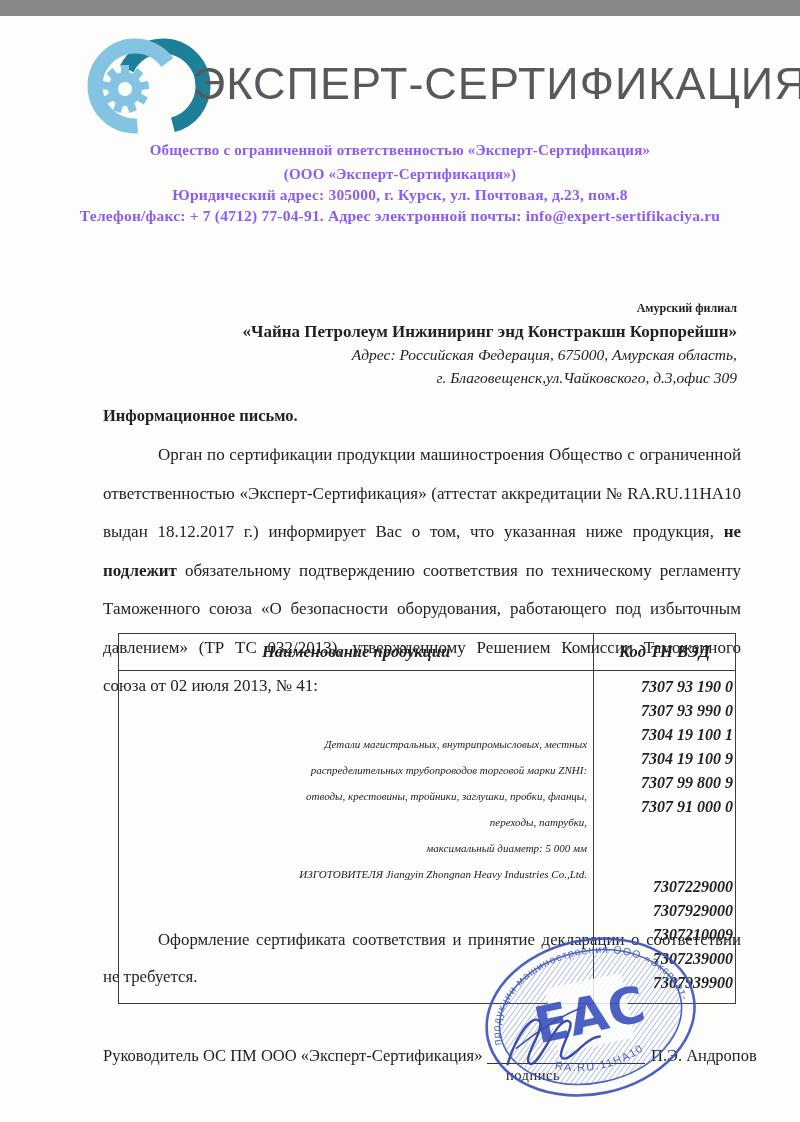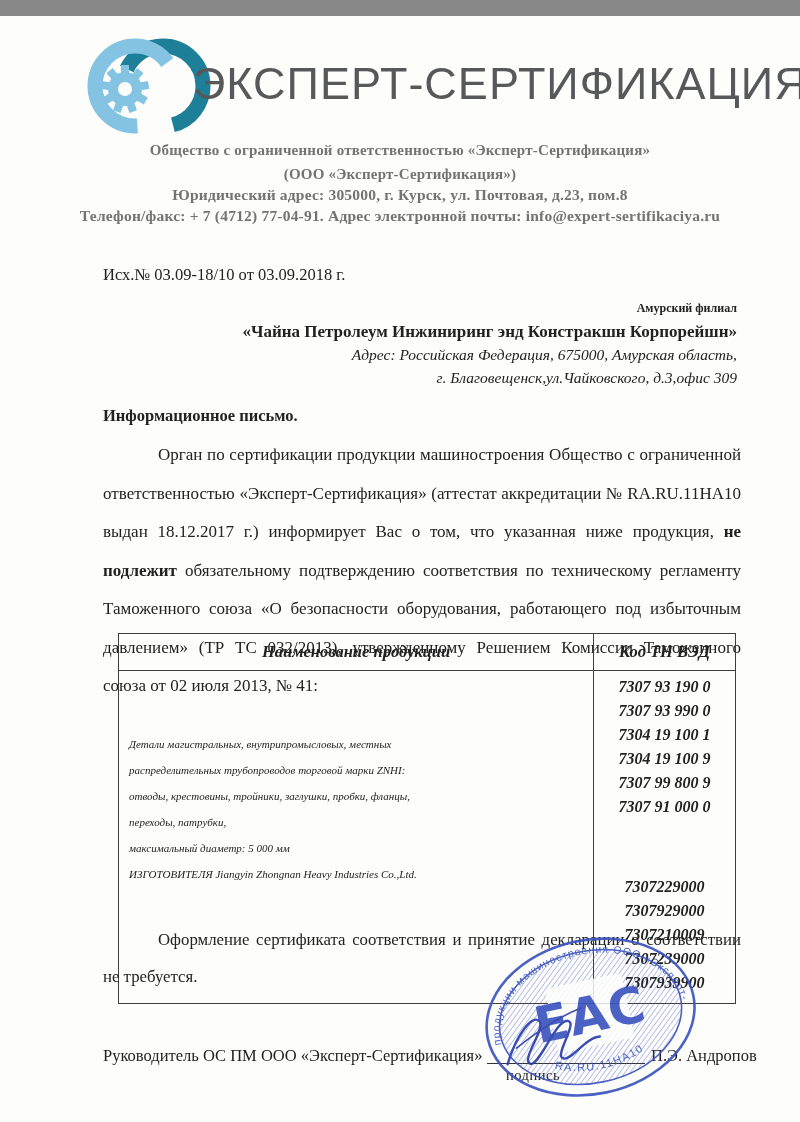--- a/index.html
+++ b/index.html
@@ -10,21 +10,21 @@
   }
   
   .logo-row{position:absolute;left:85px;top:14px;width:660px;height:110px;}
   .logo-icon{position:absolute;left:0;top:2px;}
   .logo-title{
     position:absolute;left:108px;top:28px;width:552px;
     font-family:"Liberation Sans", sans-serif;font-size:45px;font-weight:300;
     color:#57585a;letter-spacing:1px;white-space:nowrap;
   }
   .lh-line{position:absolute;left:0;width:800px;text-align:center;
-    font-weight:bold;color:#737373;font-size:15px;letter-spacing:.2px;}
+    font-weight:bold;color:#8b5cf6;font-size:15px;letter-spacing:.2px;}
   .lh1{top:126px;} .lh2{top:150px;} .lh3{top:170px;font-size:15.5px;} .lh4{top:191px;font-size:15.5px;}
   
   .ref-line{position:absolute;left:103px;top:249px;font-size:16.5px;}
   .recipient{position:absolute;right:63px;top:281px;width:560px;text-align:right;line-height:23px;}
   .rcp-b1{font-weight:bold;font-size:12px;}
   .rcp-b2{font-weight:bold;font-size:17px;}
   .rcp-i{font-style:italic;font-size:15.5px;}
   
   .subject{position:absolute;left:103px;top:390px;font-weight:bold;font-size:16.5px;}
   .para1{
@@ -32,21 +32,21 @@
     font-size:17px;line-height:38.5px;text-align:justify;text-indent:55px;
   }
   .para2{
     position:absolute;left:103px;top:905px;width:638px;
     font-size:16.8px;line-height:37px;text-align:justify;text-indent:55px;
   }
   
   .tbl{
     position:absolute;left:118px;top:617px;width:618px;border-collapse:collapse;
   }
-  .tbl td,.tbl th{border:1.4px solid #3d3d3d;vertical-align:top;}
+  .tbl td,.tbl th{border:1.4px solid #3d3d3d;vertical-align:top;text-align:right;}
   .tbl th{
     font-style:italic;font-weight:bold;font-size:16.5px;text-align:center;
     padding:8px 18px;
   }
   .cell-prod{
     width:476px;font-style:italic;font-size:11px;line-height:26px;
     padding:60px 6px 10px 10px;
   }
   .cell-codes{
     width:140px;font-style:italic;font-weight:bold;font-size:16px;
@@ -92,21 +92,20 @@
       </svg>
     </div>
     <div class="logo-title">ЭКСПЕРТ-СЕРТИФИКАЦИЯ</div>
   </div>
 
   <div class="lh-line lh1">Общество с ограниченной ответственностью «Эксперт-Сертификация»</div>
   <div class="lh-line lh2">(ООО «Эксперт-Сертификация»)</div>
   <div class="lh-line lh3">Юридический адрес: 305000, г. Курск, ул. Почтовая, д.23, пом.8</div>
   <div class="lh-line lh4">Телефон/факс: + 7 (4712) 77-04-91. Адрес электронной почты: info@expert-sertifikaciya.ru</div>
 
-  <div class="ref-line">Исх.№ 03.09-18/10 от 03.09.2018 г.</div>
 
   <div class="recipient">
     <div class="rcp-b1">Амурский филиал</div>
     <div class="rcp-b2">«Чайна Петролеум Инжиниринг энд Констракшн Корпорейшн»</div>
     <div class="rcp-i">Адрес: Российская Федерация, 675000, Амурская область,</div>
     <div class="rcp-i">г. Благовещенск,ул.Чайковского, д.3,офис 309</div>
   </div>
 
   <div class="subject">Информационное письмо.</div>
 

